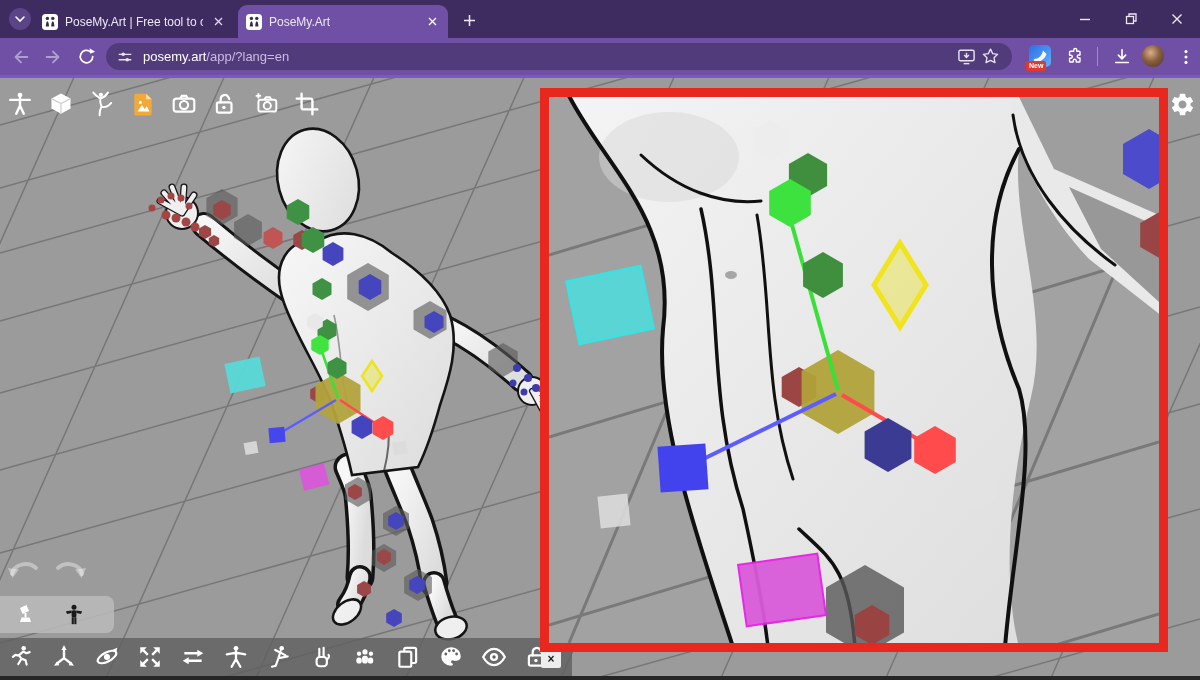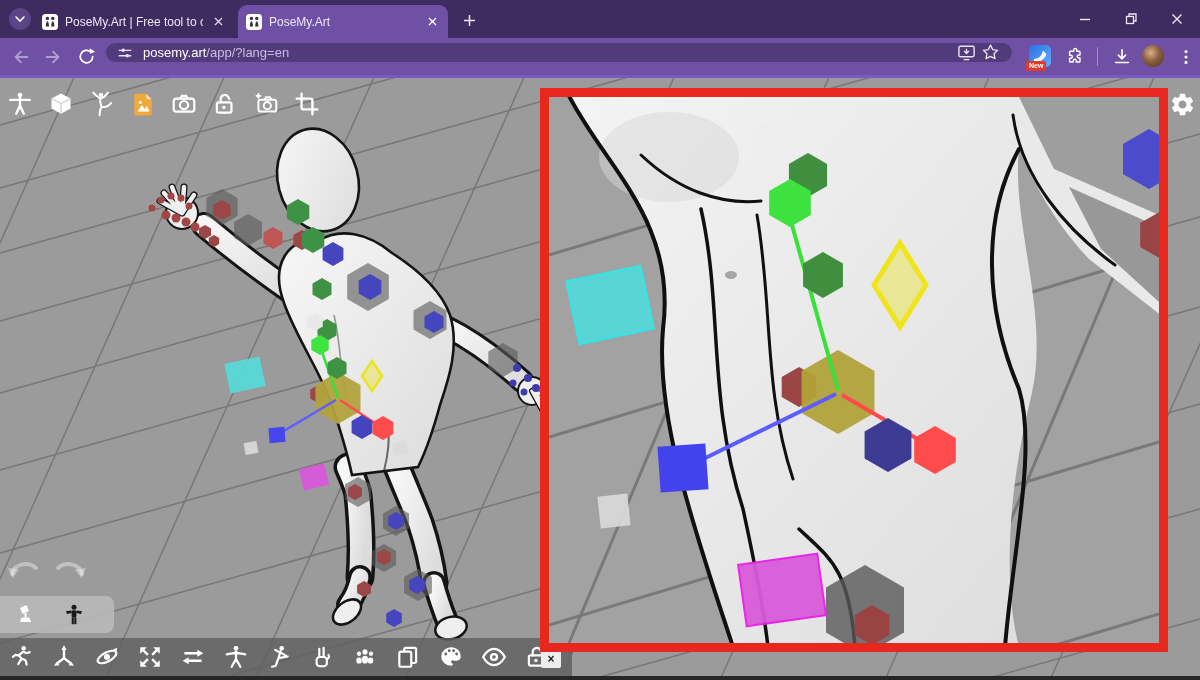--- a/index.html
+++ b/index.html
@@ -14,21 +14,21 @@
   .tab.active{left:238px;width:210px;background:#6F50A4;border-radius:9px 9px 0 0;}
   .tab .title{color:#EDE7F7;font-size:12px;white-space:nowrap;overflow:hidden;flex:1;margin:0 7px;}
   .tab-close{width:16px;height:16px;display:flex;align-items:center;justify-content:center;border-radius:50%;cursor:pointer;flex:none;}
   .newtab{position:absolute;left:458px;top:9px;width:22px;height:22px;display:flex;align-items:center;justify-content:center;cursor:pointer;}
   .wincontrols{position:absolute;right:0;top:0;height:38px;display:flex;}
   .winbtn{width:46px;height:38px;display:flex;align-items:center;justify-content:center;cursor:pointer;}
 
   .toolbar{position:relative;height:37px;background:#6F50A4;}
   .navbtn{position:absolute;top:4px;width:29px;height:29px;display:flex;align-items:center;justify-content:center;cursor:pointer;border-radius:50%;}
   .navbtn.dim{opacity:.45;}
-  .addressbar{position:absolute;left:106px;top:5px;width:906px;height:19px;border-radius:14px;background:#523B7B;display:flex;align-items:center;padding:0 10px;box-sizing:border-box;}
+  .addressbar{position:absolute;left:106px;top:5px;width:906px;height:27px;border-radius:14px;background:#523B7B;display:flex;align-items:center;padding:0 10px;box-sizing:border-box;}
   .addressbar .url{font-size:13px;margin-left:9px;white-space:nowrap;}
   .addressbar .host{color:#FFFFFF;}
   .addressbar .path{color:#C9BBE4;}
   .addressbar .spacer{flex:1;}
   .pillicon{width:24px;height:24px;display:flex;align-items:center;justify-content:center;cursor:pointer;flex:none;}
   .chromebtn{position:absolute;top:7px;width:24px;height:24px;display:flex;align-items:center;justify-content:center;cursor:pointer;}
   .extnew{position:absolute;left:1029px;top:7px;width:22px;height:22px;border-radius:5px;background:linear-gradient(135deg,#2B6FE3,#62B0FF);cursor:pointer;}
   .extnew .badge{position:absolute;left:-3px;bottom:-4px;background:#E03A2F;color:#fff;font-size:7px;font-weight:bold;padding:1px 3px;border-radius:2px;line-height:8px;}
   .sep{position:absolute;left:1097px;top:9px;width:1px;height:19px;background:rgba(255,255,255,.35);}
   .avatar{position:absolute;left:1142px;top:7px;width:22px;height:22px;border-radius:50%;background:radial-gradient(circle at 40% 35%,#D9B08C 0%,#8A5F3F 45%,#4A3322 100%);cursor:pointer;}

